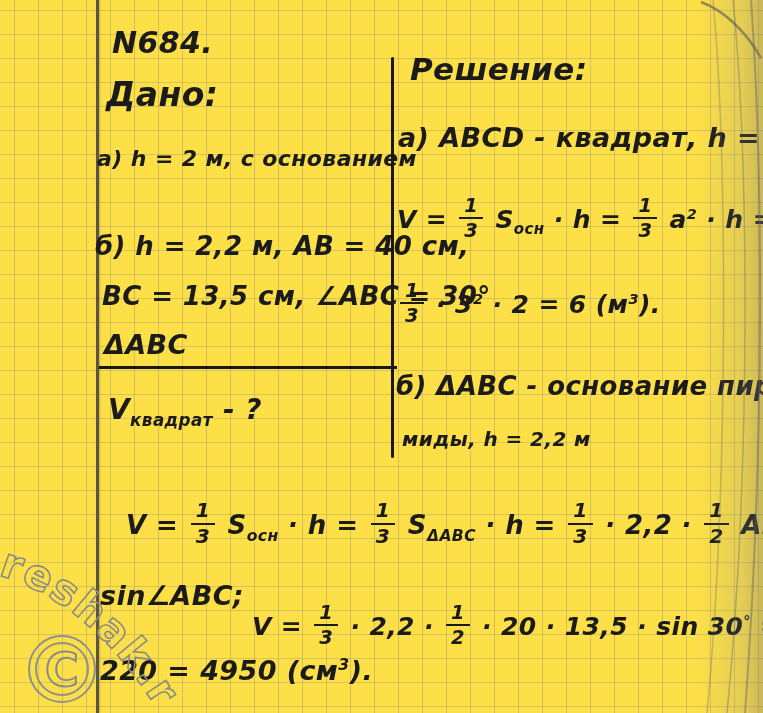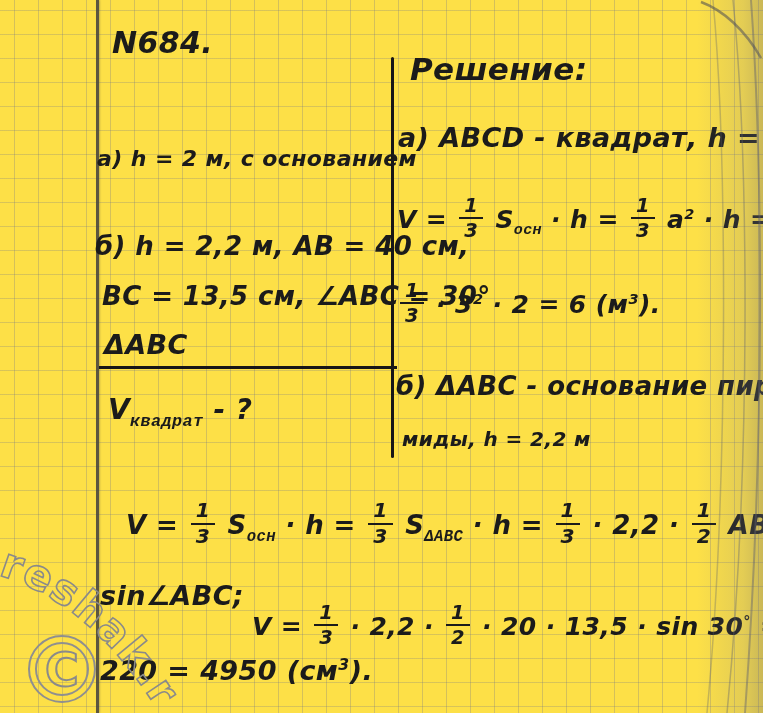--- a/index.html
+++ b/index.html
@@ -22,41 +22,42 @@
   }
   .margin-line{position:absolute;left:96px;top:0;width:3px;height:713px;background:#46443f;opacity:.88;box-shadow:1px 0 2px rgba(70,68,63,.35);}
   .divider{position:absolute;left:391px;top:57px;width:3px;height:401px;background:#171717;border-radius:2px;}
   .sep{position:absolute;left:99px;top:366px;width:298px;height:3px;background:#171717;}
   .hw{
     position:absolute;white-space:nowrap;
     font-style:italic;font-weight:bold;color:#1b1b1b;
     letter-spacing:.4px;line-height:1.15;
   }
   .hw sup{font-size:.58em;vertical-align:super;}
-  .hw sub{font-size:.60em;vertical-align:sub;font-family:Liberation Mono, monospace;}
+  .hw sub{font-size:.60em;vertical-align:sub;}
   .frac{display:inline-block;vertical-align:middle;text-align:center;font-size:.78em;line-height:1.08;margin:0 3px;position:relative;top:-3px;}
   .frac .num{display:block;border-bottom:2.5px solid currentColor;padding:0 5px 1px;}
   .frac .den{display:block;padding-top:1px;}
   .watermark{position:absolute;left:-4px;top:535px;pointer-events:none;}
   .wm-stroke{stroke:#8f8f8f;stroke-width:2;fill:none;}
   .wm-text{fill:none;stroke:#8a8a8a;stroke-width:1.6;font-weight:bold;letter-spacing:2px;font-family:"DejaVu Sans",sans-serif;}
   .wm-c{fill:none;stroke:#8a8a8a;stroke-width:2;font-weight:bold;font-family:"DejaVu Sans",sans-serif;}
   .edge-curves{position:absolute;right:0;top:0;pointer-events:none;}
 </style>
 </head>
 <body>
 
 <div class="page">
   <div class="grid"></div>
 
   <div class="margin-line"></div>
   <div class="divider"></div>
   <div class="sep"></div>
 
   <div class="hw" style="left:112px;top:26px;font-size:30px">N684.</div>
+  <div class="hw" style="left:106px;top:76px;font-size:33px">Дано:</div>
   <div class="hw" style="left:97px;top:146px;font-size:22px">а) h = 2 м, с основанием</div>
   <div class="hw" style="left:95px;top:232px;font-size:26px">б) h = 2,2 м,  AB = 40 см,</div>
   <div class="hw" style="left:102px;top:282px;font-size:26px">BC = 13,5 см, ∠ABC = 30°</div>
   <div class="hw" style="left:104px;top:329px;font-size:27px">ΔABC</div>
   <div class="hw" style="left:108px;top:394px;font-size:28px">V<sub>квадрат</sub> - ?</div>
 
   <div class="hw" style="left:410px;top:52px;font-size:31px">Решение:</div>
   <div class="hw" style="left:398px;top:122px;font-size:27px">а) ABCD - квадрат,  h = 2 м;</div>
   <div class="hw" style="left:397px;top:198px;font-size:25px">V = <span class="frac"><span class="num">1</span><span class="den">3</span></span> S<sub>осн</sub> · h = <span class="frac"><span class="num">1</span><span class="den">3</span></span> a<sup>2</sup> · h =</div>
   <div class="hw" style="left:397px;top:283px;font-size:25px"><span class="frac"><span class="num">1</span><span class="den">3</span></span> · 3<sup>2</sup> · 2 = 6 (м<sup>3</sup>).</div>

